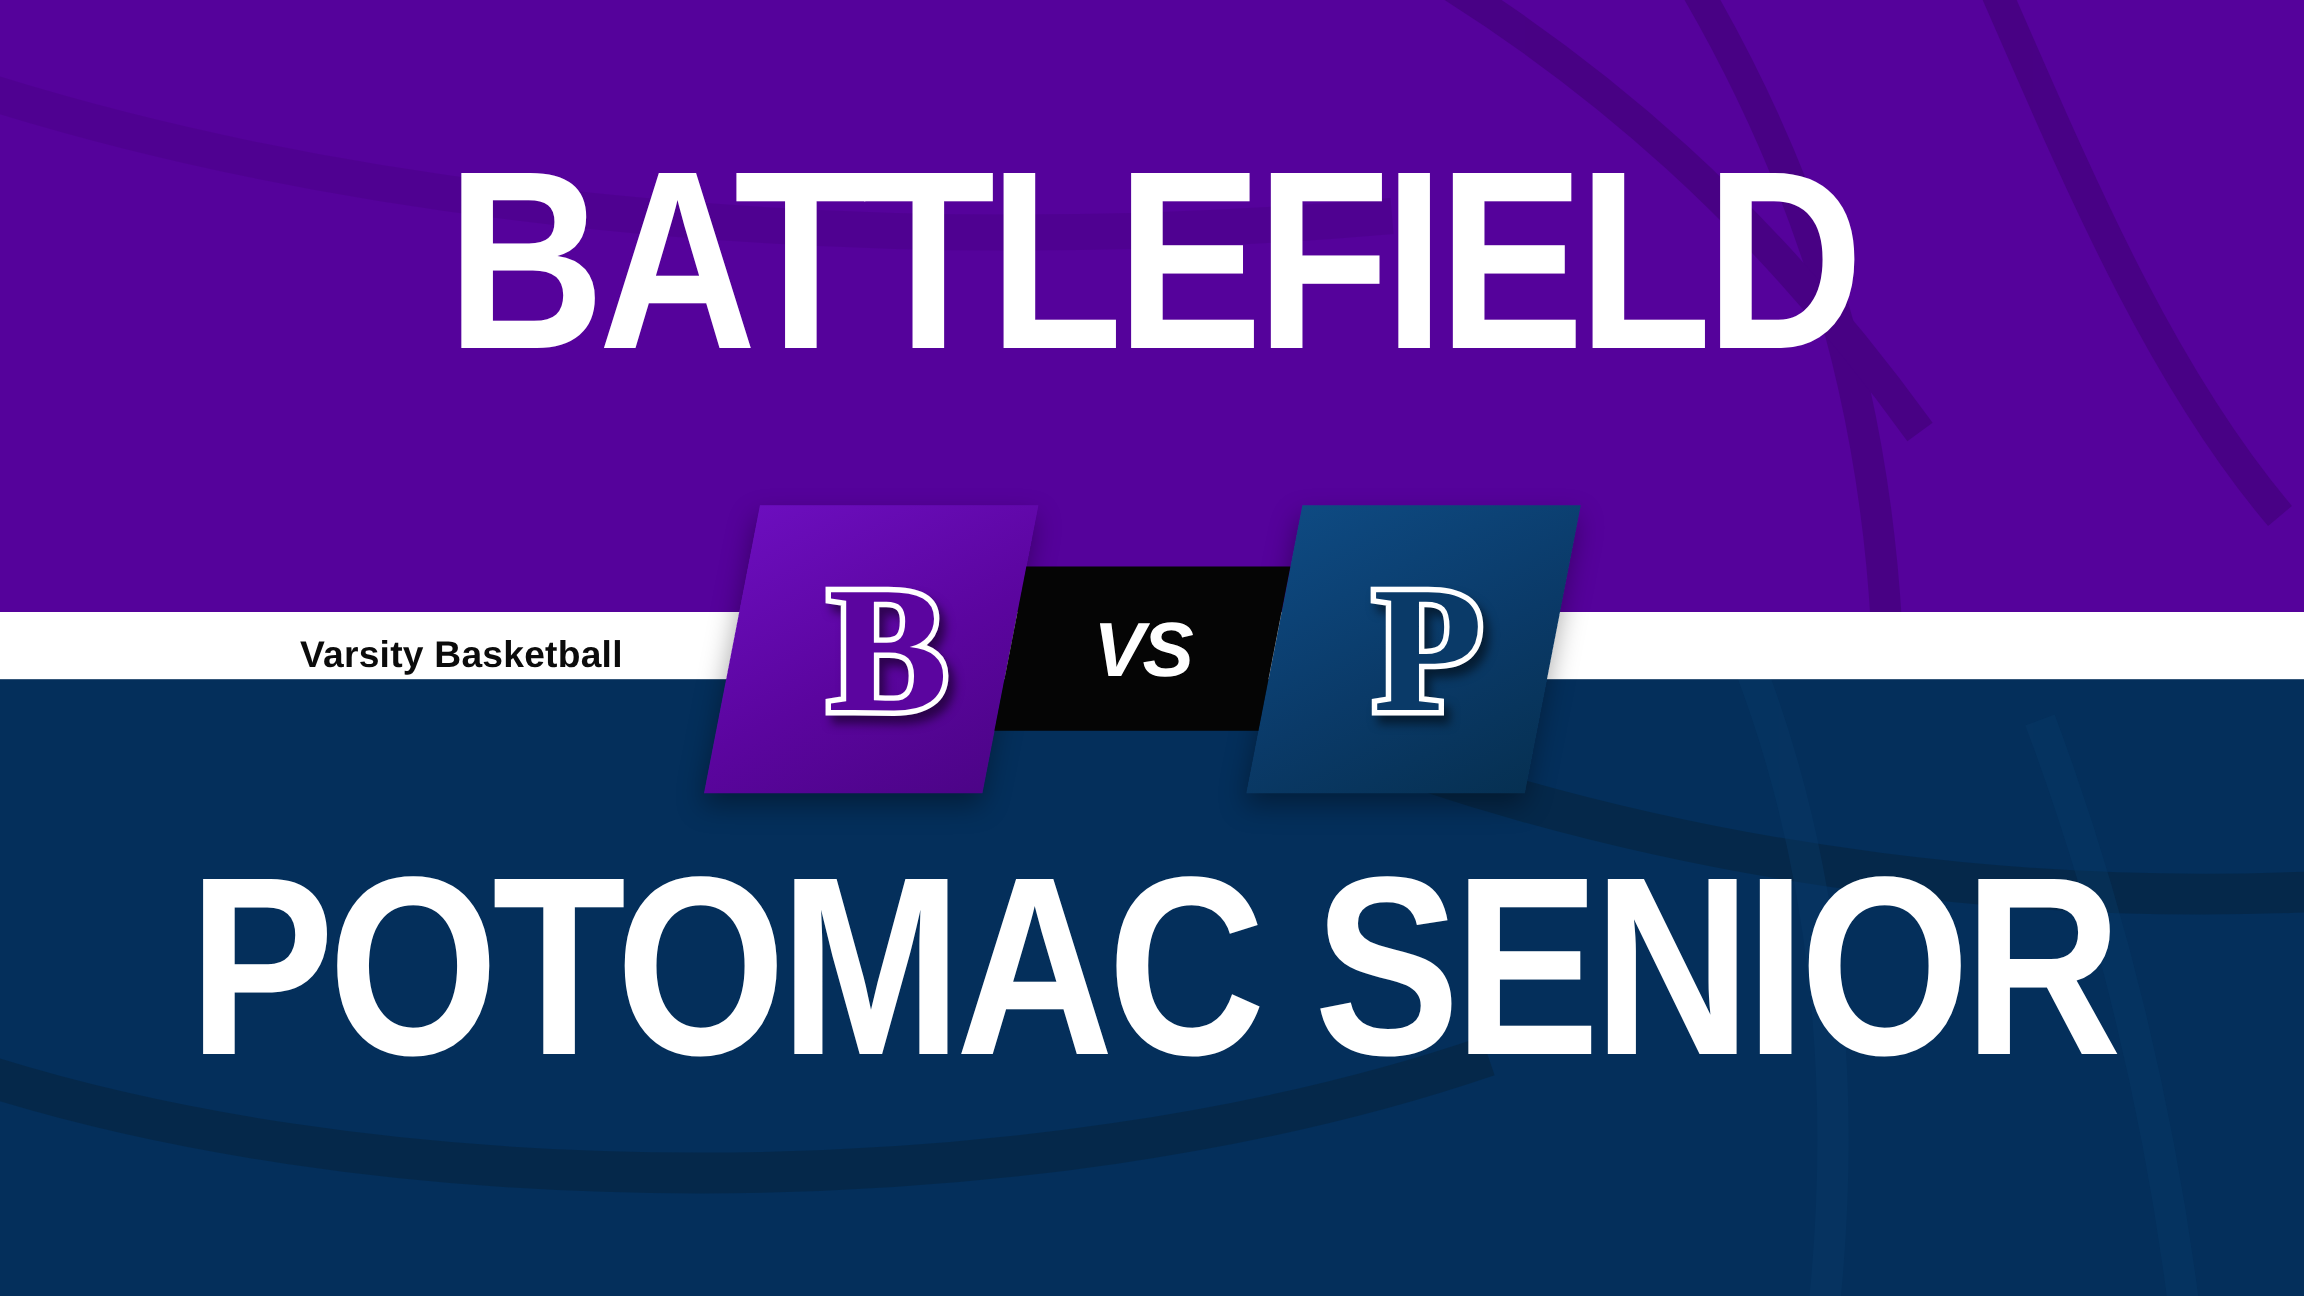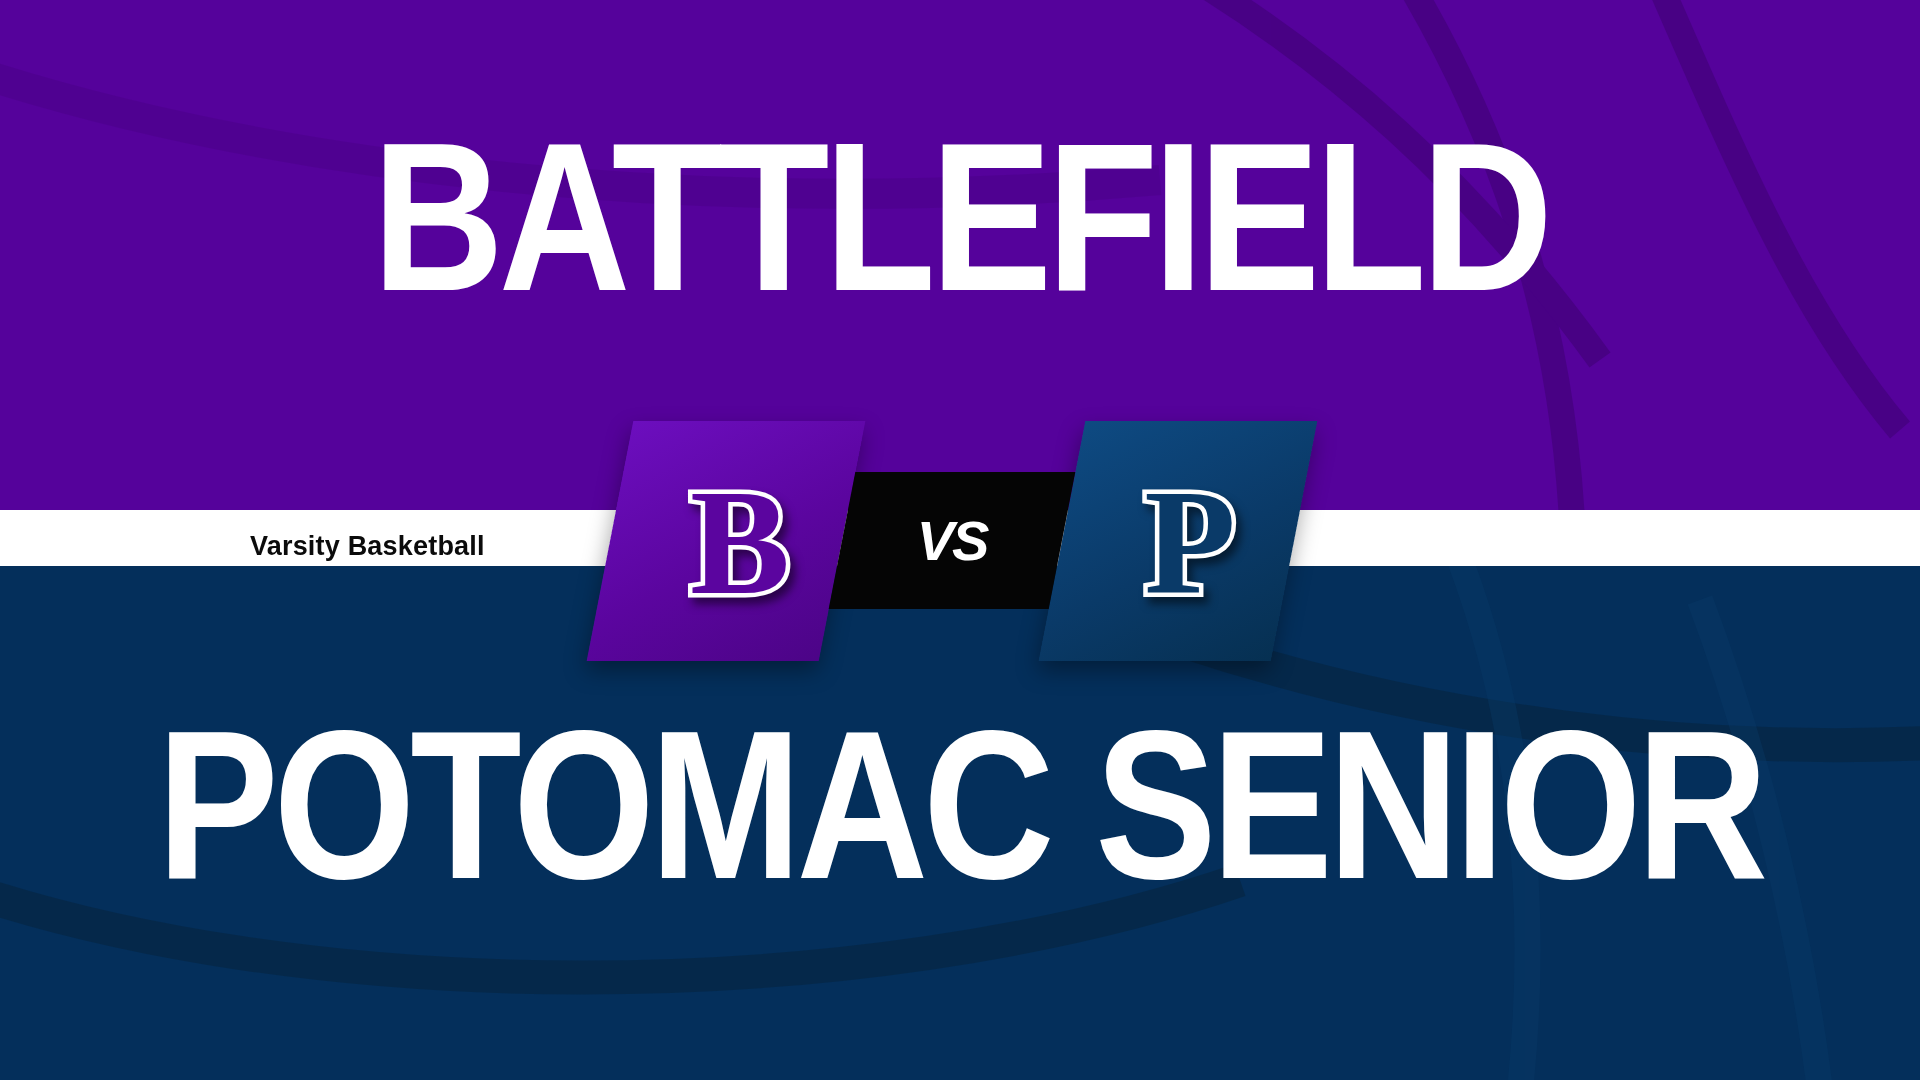--- a/index.html
+++ b/index.html
@@ -31,21 +31,21 @@
   
   .band {
     position:absolute; left:0; top:510px; width:1920px; height:56px;
     background:#FFFFFF;
   }
   .band-text {
     position:absolute; top:510px; height:72px;
     display:flex; align-items:center;
     color:#0B0B0B;
     font-weight:bold;
-    font-size:27px;
+    font-size:31px;
     letter-spacing:0.2px;
     white-space:nowrap;
   }
   .band-sport { left:250px; }
   .band-date  { left:1343px; }
 
   
   .wordmark {
     position:absolute; left:0; width:1920px;
     text-align:center;
@@ -118,21 +118,21 @@
     color:#0A3A68;
   }
 
   .vs-text {
     position:absolute;
     left:842px; top:472px; width:220px; height:137px;
     display:flex; align-items:center; justify-content:center;
     color:#FFFFFF;
     font-weight:bold;
     font-style:italic;
-    font-size:56px;
+    font-size:64px;
     letter-spacing:-2px;
     z-index:5;
   }
 </style>
 </head>
 <body>
 
 <div id="graphic">
 
   <div class="bg-top"></div>

